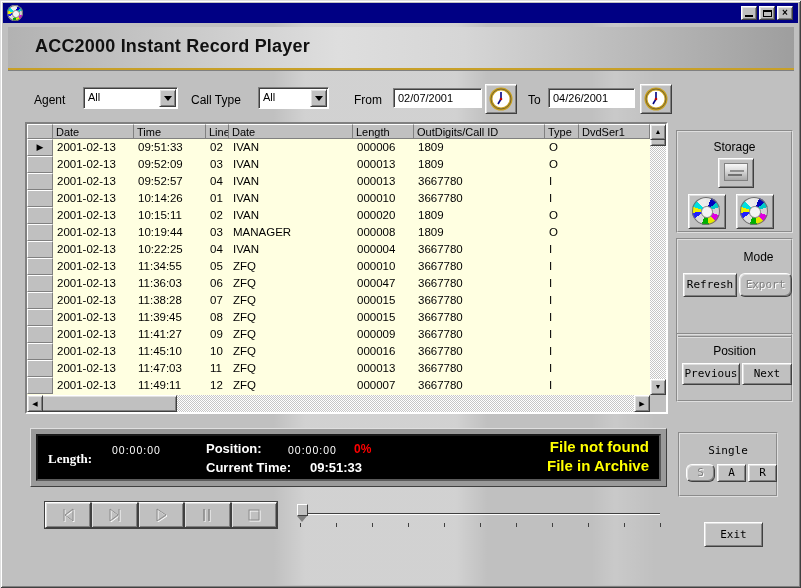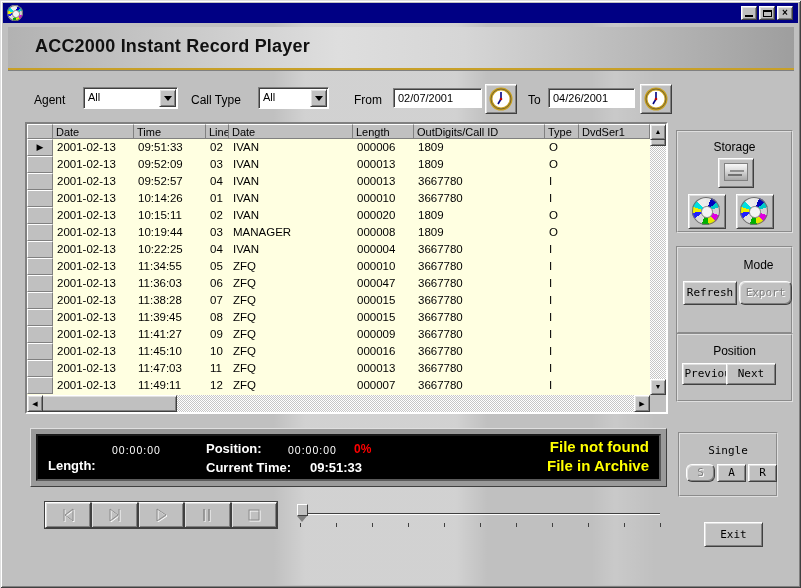--- a/index.html
+++ b/index.html
@@ -388,35 +388,35 @@
       <span class="drive-glyph"></span>
     </div>
     <div class="iconbtn raised" style="left:10px; top:62px; width:38px; height:35px;">
       <span class="cd cd-big" style="margin:2px 0 0 3px;"></span>
     </div>
     <div class="iconbtn raised" style="left:58px; top:62px; width:38px; height:35px;">
       <span class="cd cd-big" style="margin:2px 0 0 3px;"></span>
     </div>
   </div>
 
-  <div class="groupbox" style="top:246px; height:88px;padding-left:48px;">
+  <div class="groupbox" style="top:238px; height:100px;padding-left:48px;">
     <div class="gtitle" style="margin-top:10px;">Mode</div>
     <div class="iconbtn raised mono-btn" style="left:5px; top:33px; width:54px; height:24px; line-height:22px;">Refresh</div>
     <div class="iconbtn raised mono-btn disabled" style="left:61px; top:33px; width:53px; height:24px; line-height:22px;">Export</div>
   </div>
 
   <div class="groupbox" style="top:333px; height:69px;">
     <div class="gtitle" style="margin-top:9px;">Position</div>
     <div class="iconbtn raised mono-btn" style="left:4px; top:28px; width:58px; height:22px; line-height:20px;">Previous</div>
-    <div class="iconbtn raised mono-btn" style="left:48px; top:28px; width:50px; height:22px; line-height:20px;">Next</div>
+    <div class="iconbtn raised mono-btn" style="left:64px; top:28px; width:50px; height:22px; line-height:20px;">Next</div>
   </div>
 
   <div class="display">
     <div class="screen">
-      <span class="scr-label" style="left:10px; top:22px;">Length:</span>
+      <span class="scr-label" style="left:10px; top:15px;font-family:Liberation Serif, serif;">Length:</span>
       <span class="scr-val" style="left:74px; top:8px;">00:00:00</span>
       <span class="scr-label" style="left:168px; top:5px;">Position:</span>
       <span class="scr-val" style="left:250px; top:8px;">00:00:00</span>
       <span class="scr-pct" style="left:316px; top:6px;">0%</span>
       <span class="scr-label" style="left:168px; top:24px;">Current Time:</span>
       <span class="scr-val big" style="left:272px; top:24px;">09:51:33</span>
       <span class="scr-status" style="top:2px;text-align:center;">File not found</span>
       <span class="scr-status" style="top:21px;">File in Archive</span>
     </div>
   </div>

